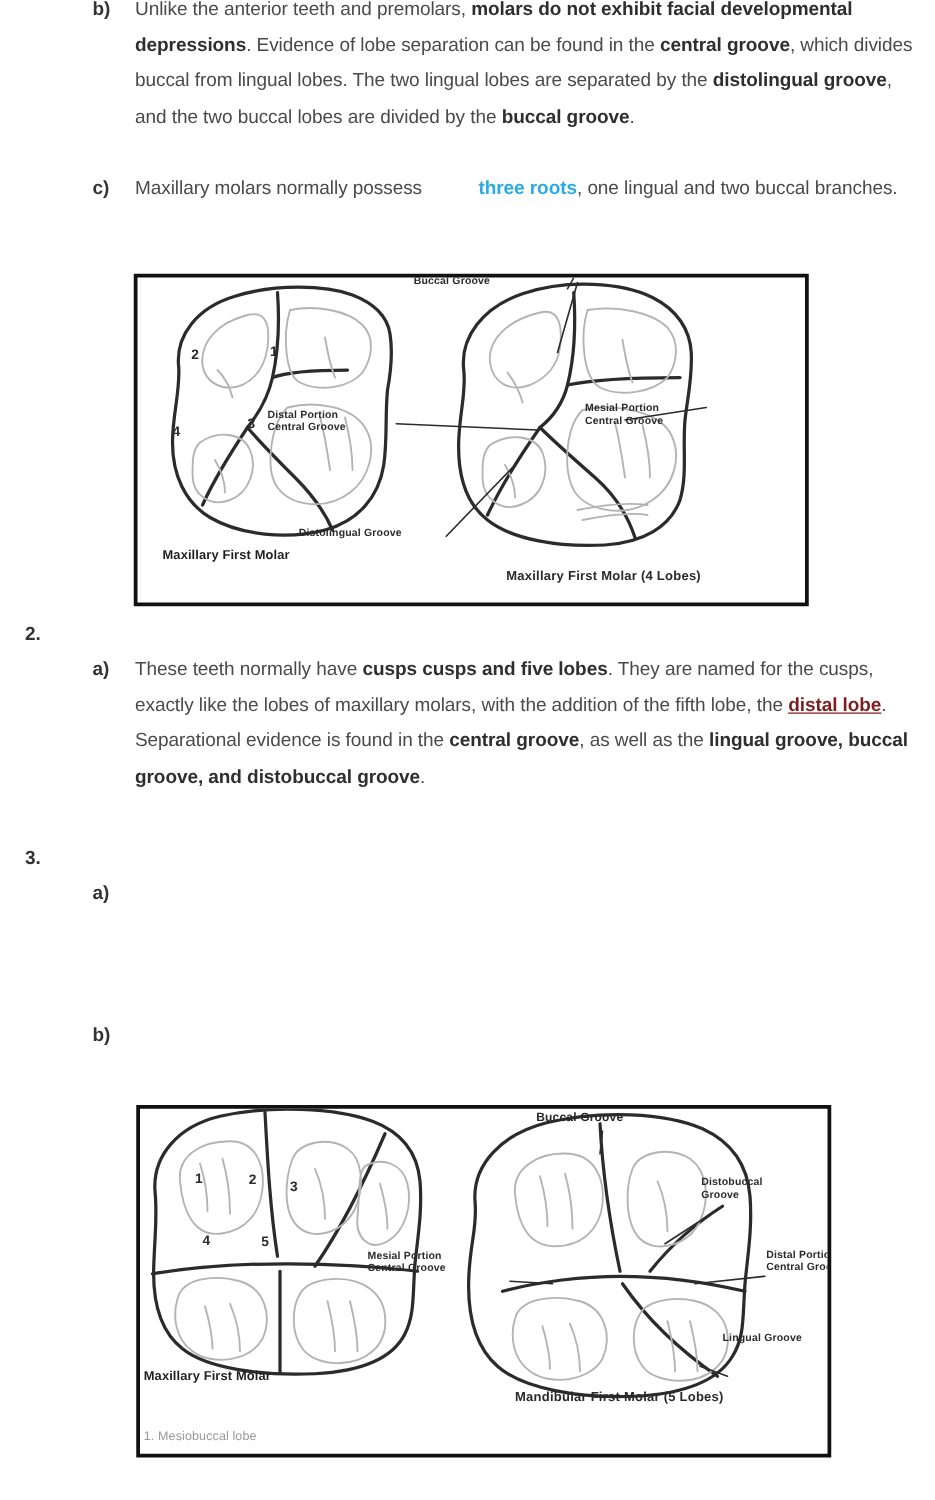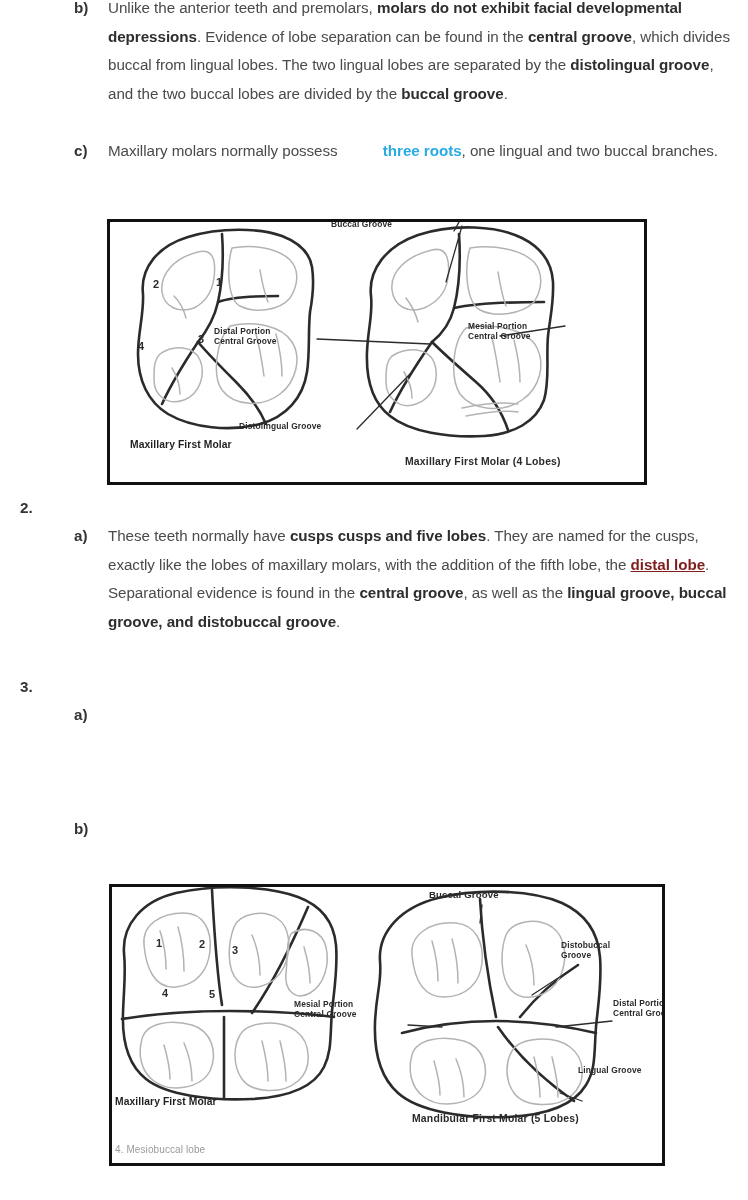--- a/index.html
+++ b/index.html
@@ -322,21 +322,21 @@
       <div class="lbl" style="left:466px; top:178px;text-align:center;">Lingual Groove</div>
 
       <div class="lobe-num" style="left:44px; top:50px;">1</div>
       <div class="lobe-num" style="left:87px; top:51px;">2</div>
       <div class="lobe-num" style="left:120px; top:57px;">3</div>
       <div class="lobe-num" style="left:50px; top:100px;">4</div>
       <div class="lobe-num" style="left:97px; top:101px;">5</div>
 
       <div class="legend" style="left:3px; top:172px;">
         <div class="legend-title">Maxillary First Molar</div>
-        <div class="legend-line">4. Mesiobuccal lobe</div>
+        <div class="legend-line">1. Mesiobuccal lobe</div>
         
         
         
         
       </div>
 
       <div class="caption" style="left:280px; top:226px;margin-left:20px;">Mandibular First Molar (5 Lobes)</div>
     </div>
   </div>
 

